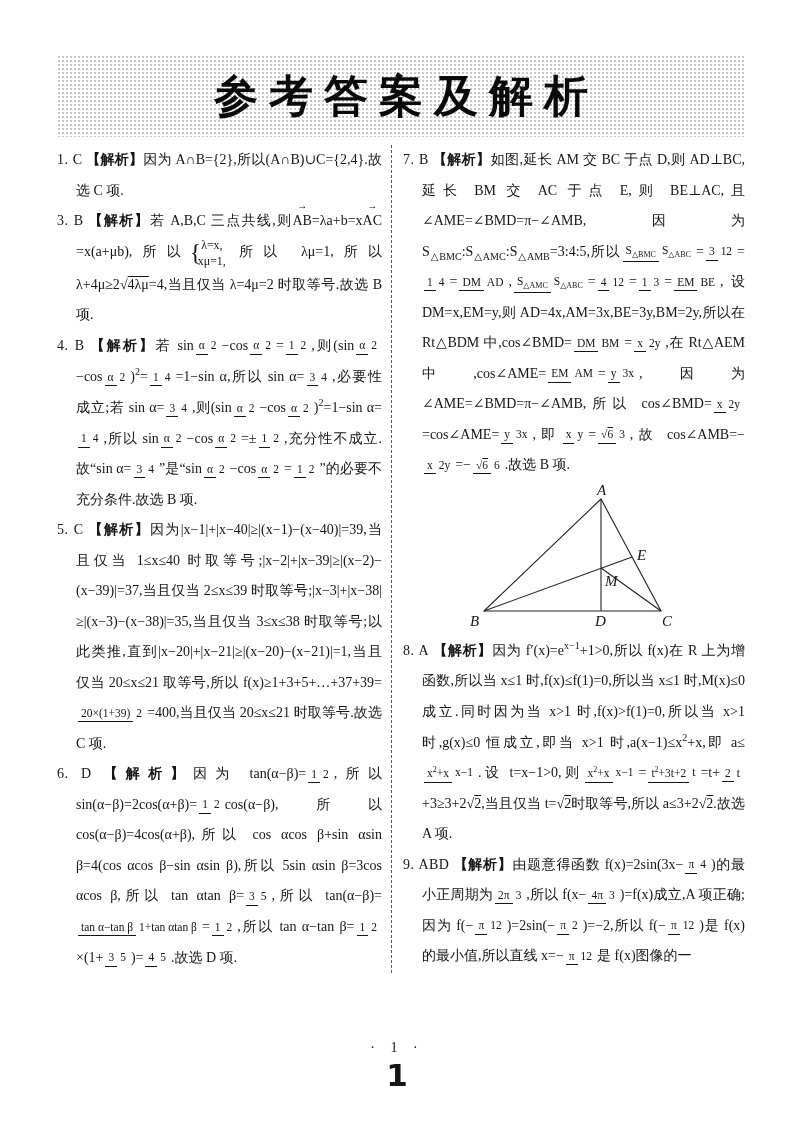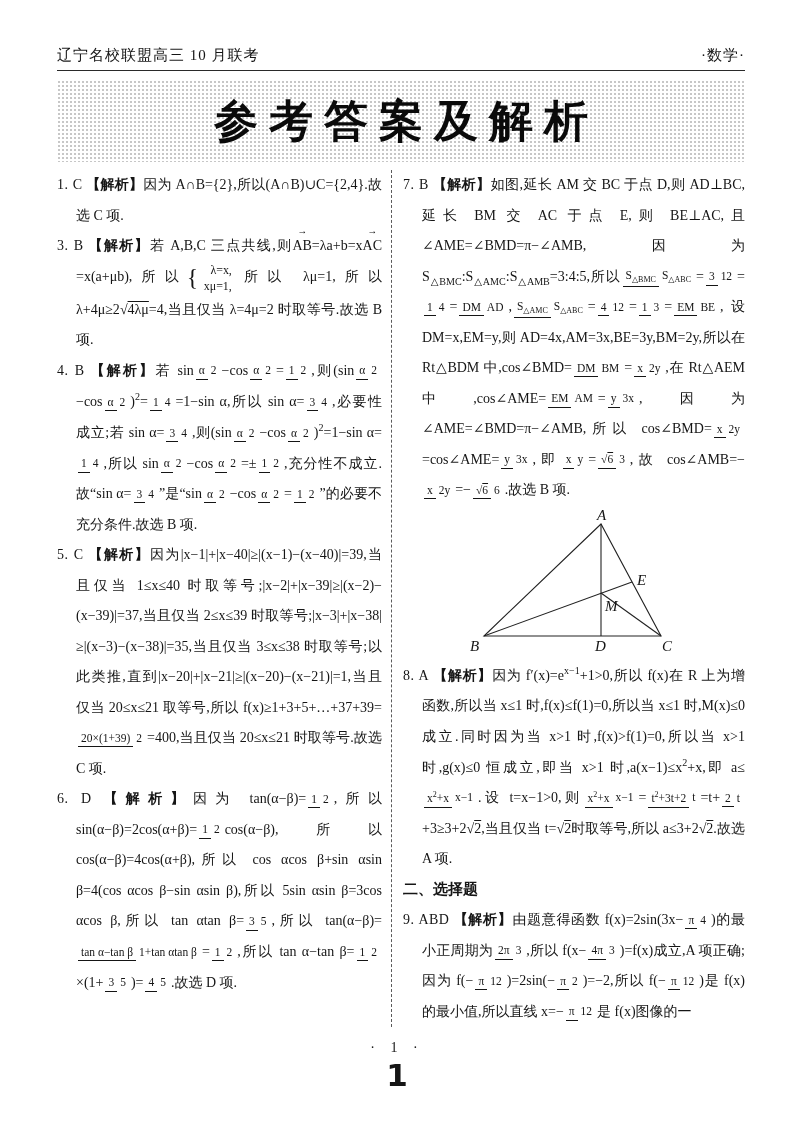--- a/index.html
+++ b/index.html
@@ -31,44 +31,40 @@
   .q .lbl{letter-spacing:.5px;}
   .q .tag{font-family:Liberation Mono, monospace;font-weight:bold;}
   
   .fr{display:inline-flex;flex-direction:row;vertical-align:middle;text-align:center;
       font-size:.82em;line-height:1.35;margin:0 2px;text-indent:0;}
   .fr .nu{border-bottom:1px solid #151515;padding:0 3px;}
   .fr .de{padding:0 3px;}
   sup,sub{font-size:.72em;}
   .fr sub,.fr sup{font-size:.7em;}
   .cases{display:inline-flex;flex-direction:column;font-size:.85em;line-height:1.4;
-      vertical-align:middle;position:relative;padding-left:13px;margin:0 3px;text-align:right;text-indent:0;}
+      vertical-align:middle;position:relative;padding-left:4px;margin:0 3px;text-align:center;text-indent:0;}
   .cases::before{content:"{";position:absolute;left:-4px;top:50%;transform:translateY(-52%);
       font-size:2em;font-weight:normal;}
   .rt .rad{text-decoration:overline;}
   .vec{position:relative;display:inline-block;text-indent:0;}
   .vec::after{content:"\2192";position:absolute;left:0;right:0;top:-1.02em;
       font-size:.68em;text-align:center;}
   
   .fig{display:flex;justify-content:center;margin:4px 0 2px 0;}
   .fig svg text{font-family:"Liberation Serif","DejaVu Serif",serif;font-style:italic;font-size:15px;}
   
   .pg{position:absolute;left:0;right:0;top:1040px;text-align:center;font-size:14px;letter-spacing:6px;}
   .pgbig{position:absolute;left:0;right:0;top:1057px;text-align:center;font-size:31px;
       font-weight:bold;font-family:"DejaVu Sans","Liberation Sans",sans-serif;}
 </style>
 </head>
 <body>
 
 <div class="page">
 
-  <div class="hdr">
-    <span class="l">辽宁名校联盟高三 10 月联考</span>
-    <span class="r">·数学·</span>
-  </div>
 
   <div class="title-band">
     <span class="title">参考答案及解析</span>
   </div>
 
   <div class="cols">
 
     <div class="col-l">
 
       <div class="q">
@@ -274,21 +270,20 @@
               <span class="de">x−1</span>
             </span>=<span class="fr">
               <span class="nu">t<sup>2</sup>+3t+2</span>
               <span class="de">t</span>
             </span>=t+<span class="fr">
               <span class="nu">2</span>
               <span class="de">t</span>
             </span>+3≥3+2<span class="rt">√<span class="rad">2</span></span>,当且仅当 t=<span class="rt">√<span class="rad">2</span></span>时取等号,所以 a≤3+2<span class="rt">√<span class="rad">2</span></span>.故选 A 项.</span>
       </div>
 
-      <div class="sec">二、选择题</div>
 
       <div class="q">
         <span class="lbl">9. ABD</span>
         <span class="tag">【解析】</span><span class="math">由题意得函数 f(x)=2sin(3x−<span class="fr">
               <span class="nu">π</span>
               <span class="de">4</span>
             </span>)的最小正周期为<span class="fr">
               <span class="nu">2π</span>
               <span class="de">3</span>
             </span>,所以 f(x−<span class="fr">

